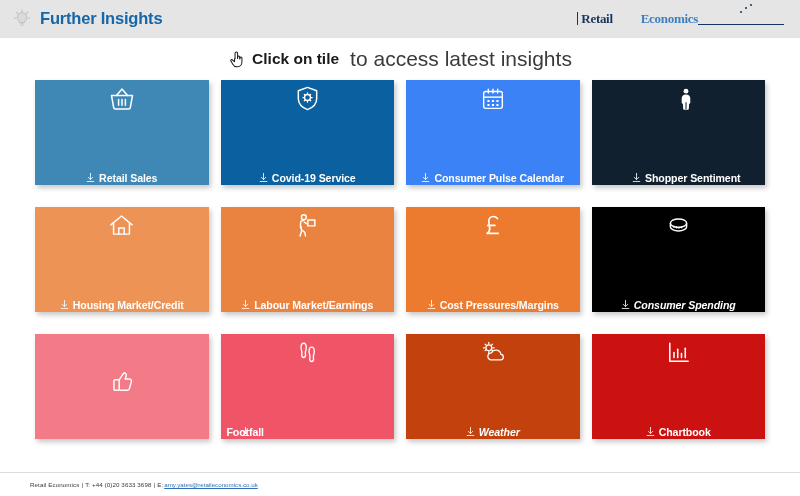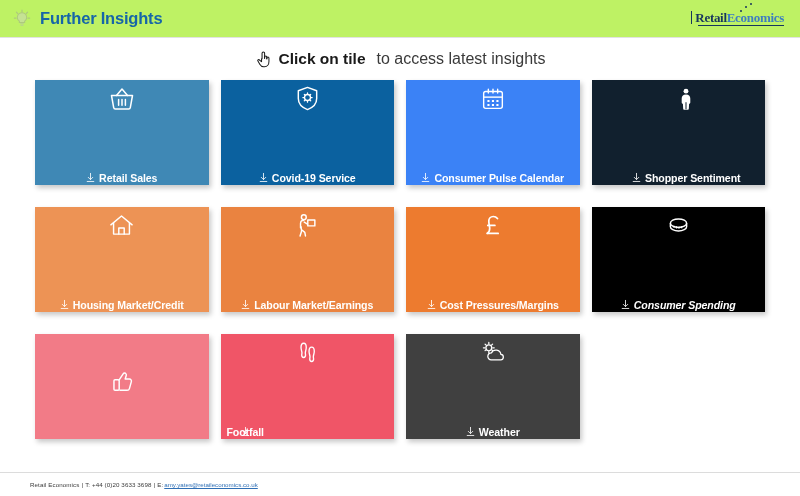--- a/index.html
+++ b/index.html
@@ -12,21 +12,21 @@
 
   body {
     font-family: "Liberation Sans", sans-serif;
     background: #ffffff;
     position: relative;
   }
 
   
   .header {
     height: 38px;
-    background: #bef264;
+    background: #e5e5e5;
     border-bottom: 1px solid #e2e2e2;
     display: flex;
     align-items: center;
     padding: 0 14px 0 10px;
     position: relative;
   }
 
   .bulb-icon {
     width: 24px;
     height: 24px;
@@ -41,21 +41,21 @@
     font-size: 16.5px;
     font-weight: bold;
     color: #1666a8;
     letter-spacing: -0.2px;
     margin-left: 6px;
   }
 
   .logo {
     margin-left: auto;
     display: flex;
-    flex-direction: column;
+    flex-direction: row;
     align-items: flex-end;
     line-height: 1;
     position: relative;
     padding-right: 2px;
   }
 
   .logo-row {
     display: flex;
     align-items: baseline;
     border-left: 1.5px solid #17365d;
@@ -69,20 +69,21 @@
     color: #17365d;
     letter-spacing: -0.3px;
   }
 
   .logo-econ {
     font-family: "Liberation Serif", serif;
     font-size: 13px;
     font-weight: bold;
     color: #3f7fbf;
     letter-spacing: -0.3px;
+    padding-left: 28px;
   }
 
   .logo-underline {
     width: 86px;
     height: 1.5px;
     background: #17365d;
     margin-top: 1px;
   }
 
   .logo-dots {
@@ -119,21 +120,21 @@
     justify-content: center;
   }
 
   .subtitle-bold {
     font-size: 15.5px;
     font-weight: bold;
     color: #1a1a1a;
   }
 
   .subtitle-rest {
-    font-size: 16px;
+    font-size: 21px;
     font-weight: normal;
     color: #3a3a3a;
     margin-left: 4px;
   }
 
   
   .grid {
     padding: 0 35px;
     display: grid;
     grid-template-columns: repeat(4, 1fr);
@@ -509,21 +510,21 @@
             <path d="M6 1.5v8"></path>
               <path d="M3 6.8 6 9.8 9 6.8"></path>
               <path d="M1.6 12.3h8.8"></path>
           </g>
         </svg>
       </span>
       <span class="tile-label">Footfall</span>
     </div>
   </div>
 
-  <div class="tile" style="background-color: #404040;">
+  <div class="tile" style="background-color: #c2410c; font-style: italic;">
     <span class="tile-icon">
       <svg viewBox="0 0 30 30" width="29" height="29">
         <g fill="none" stroke="#fff" stroke-width="1.3" stroke-linecap="round" stroke-linejoin="round">
           <circle cx="11.2" cy="10.2" r="3"></circle>
           <path d="M11.2 4.6v1.6M11.2 14.2v1.4M5.6 10.2h1.6M15.2 10.2h1.6"></path>
           <path d="M7.3 6.3l1.1 1.1M14 12l1.1 1.1M15.1 6.3 14 7.4M8.4 12l-1.1 1.1"></path>
           <path d="M13.6 22.6a3.6 3.6 0 0 1 .3-7.2 5.2 5.2 0 0 1 9.8 1.6 2.8 2.8 0 0 1-.6 5.6z"></path>
         </g>
       </svg>
     </span>
@@ -534,20 +535,45 @@
             <path d="M6 1.5v8"></path>
               <path d="M3 6.8 6 9.8 9 6.8"></path>
               <path d="M1.6 12.3h8.8"></path>
           </g>
         </svg>
       </span>
       <span class="tile-label">Weather</span>
     </div>
   </div>
 
+  <div class="tile" style="background-color: rgb(204, 17, 17);">
+    <span class="tile-icon">
+      <svg viewBox="0 0 30 30" width="29" height="29">
+        <g stroke="#fff" stroke-width="1.6" stroke-linecap="round" fill="none">
+          <path d="M6 5.5v18.5h19"></path>
+          <path d="M10.3 20.3v-5.4"></path>
+          <path d="M14.2 20.3v-8.6"></path>
+          <path d="M18.1 20.3v-4.2"></path>
+          <path d="M22 20.3v-9.8"></path>
+        </g>
+      </svg>
+    </span>
+    <div class="tile-label-row">
+      <span class="dl-arrow">
+        <svg viewBox="0 0 12 14" width="9" height="11">
+          <g stroke="#fff" stroke-width="1.1" fill="none" stroke-linecap="round" stroke-linejoin="round">
+            <path d="M6 1.5v8"></path>
+              <path d="M3 6.8 6 9.8 9 6.8"></path>
+              <path d="M1.6 12.3h8.8"></path>
+          </g>
+        </svg>
+      </span>
+      <span class="tile-label">Chartbook</span>
+    </div>
+  </div>
 
 </div>
 
 <div class="footer">
   <span class="footer-text">Retail Economics</span>
   <span class="footer-text footer-sep">|</span>
   <span class="footer-text">T: +44 (0)20 3633 3698</span>
   <span class="footer-text footer-sep">|</span>
   <span class="footer-text">E:</span>
   <a class="footer-link" href="#">amy.yates@retaileconomics.co.uk</a>

